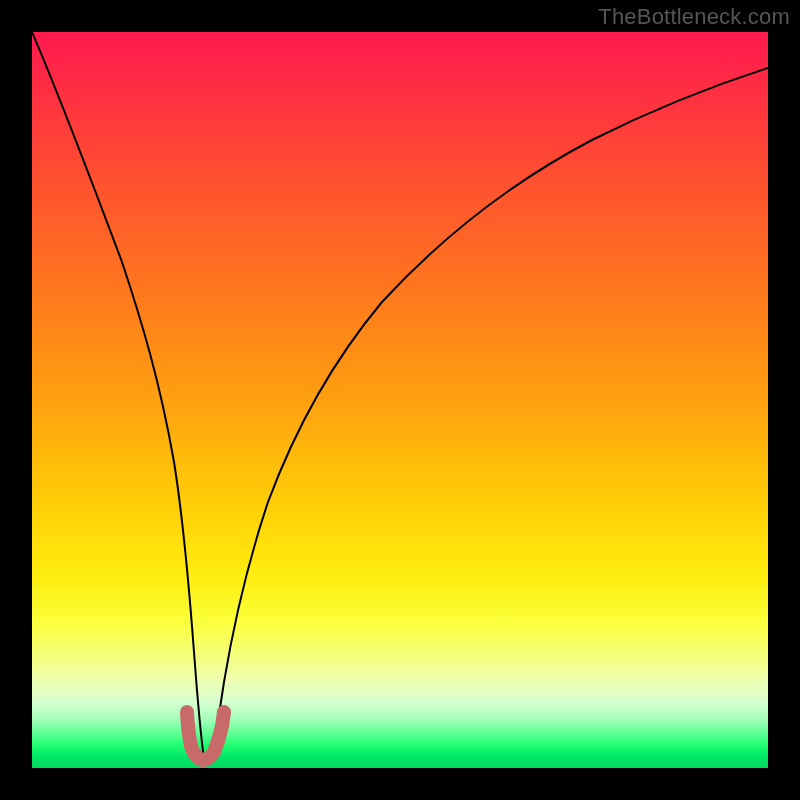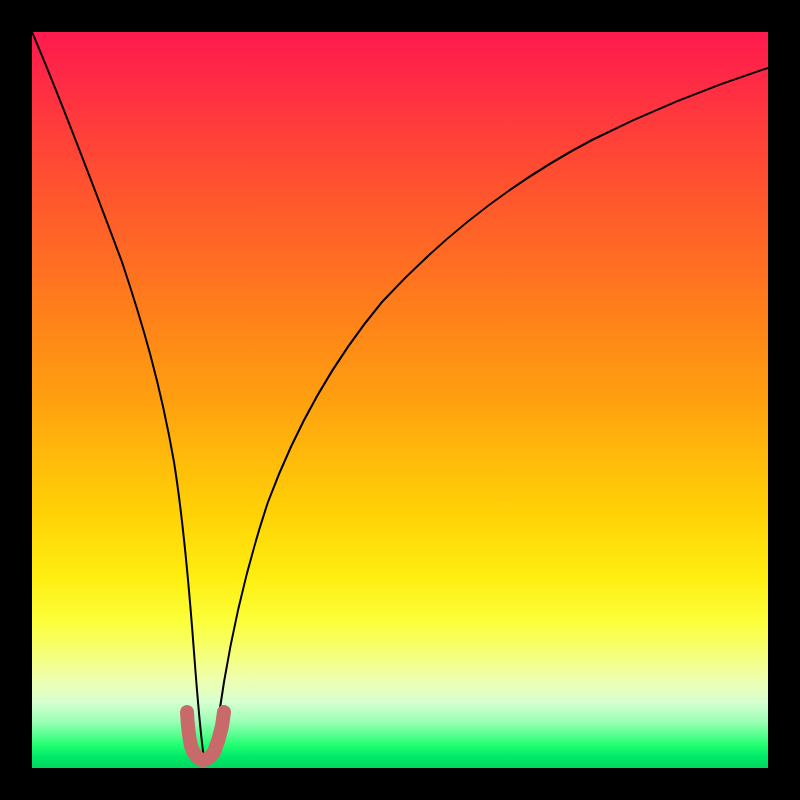--- a/index.html
+++ b/index.html
@@ -91,13 +91,14 @@
                C 620 78, 680 54, 736 36"></path>
       <path fill="none" stroke="#c96a6a" stroke-width="14" stroke-linecap="round" stroke-linejoin="round" d="M 155 680
                Q 156 700, 159 714
                Q 163 726, 170 728
                Q 177 728, 182 720
                Q 187 708, 190 694
                L 192 680"></path>
     </svg>
   </div>
 
+  <div class="watermark">TheBottleneck.com</div>
 </div>
 
 </body></html>

